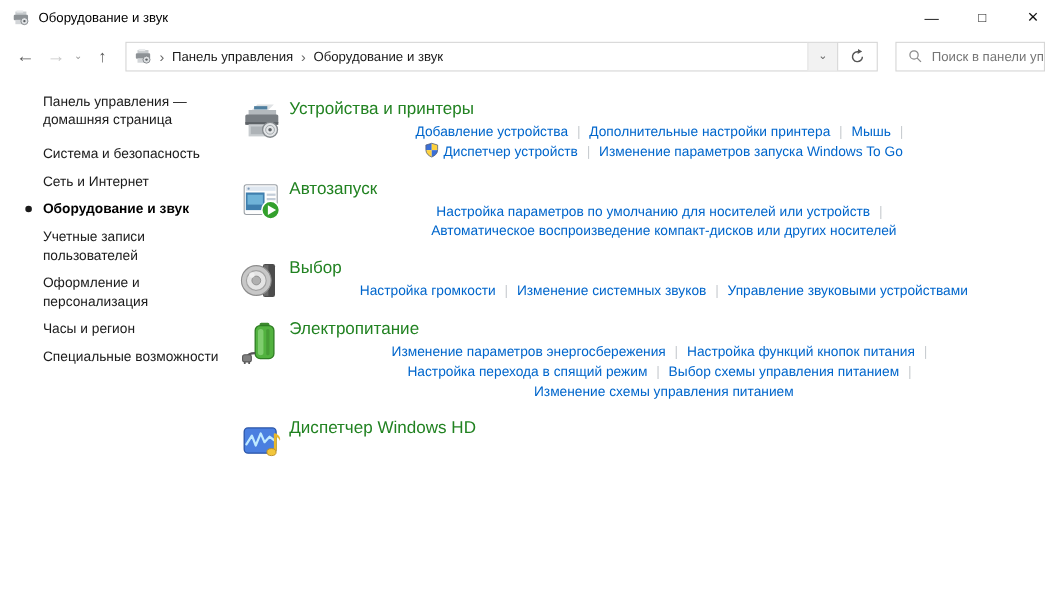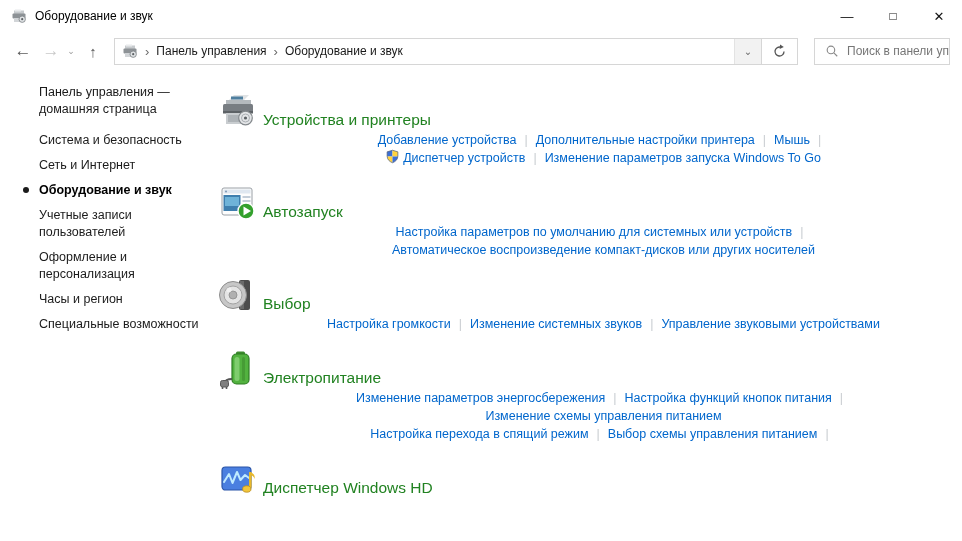--- a/index.html
+++ b/index.html
@@ -79,21 +79,21 @@
   .side-item.current { font-weight: bold; color: #000; }
   .side-bullet {
     position: absolute; left: -16px; top: 5px; width: 6px; height: 6px;
     border-radius: 50%; background: #1b1b1b;
   }
 
   
   .main { position: absolute; left: 218px; top: 90px; width: 726px; }
   .section { display: flex; margin-bottom: 15px; }
   .section-icon { width: 40px; height: 40px; flex: 0 0 40px; margin-right: 5px; margin-top: 1px; }
-  .section-body { flex: 1 1 auto; margin-top: 20px; }
+  .section-body { flex: 1 1 auto; }
   .section-title {
     font-size: 15.5px; font-weight: normal; color: #218221;
     line-height: 19px; margin-bottom: 2px; cursor: default;
   }
   .task-row { line-height: 18px; font-size: 12.5px; white-space: nowrap; text-align: center; }
   .task-link { color: #0066cc; cursor: default; }
   .task-sep { color: #c9cdd1; margin: 0 8px; }
   .shield { display: inline-block; vertical-align: -2px; margin-right: 4px; }
 </style>
 </head>
@@ -222,21 +222,21 @@
           <rect x="7" y="14" width="14" height="9" fill="#6fb3d8"></rect>
           <rect x="24.5" y="13" width="8" height="2" fill="#c3cdd8"></rect>
           <rect x="24.5" y="17" width="8" height="2" fill="#c3cdd8"></rect>
           <rect x="24.5" y="21" width="6" height="2" fill="#c3cdd8"></rect>
           <circle cx="28" cy="28" r="8" fill="#33a02c" stroke="#ffffff" stroke-width="1.4"></circle>
           <polygon points="25.5,23.6 33,28 25.5,32.4" fill="#ffffff"></polygon>
         </svg>
       </span>
       <div class="section-body">
         <div class="section-title">Автозапуск</div>
-        <div class="task-row"><span class="task-link">Настройка параметров по умолчанию для системных или устройств</span><span class="task-sep">|</span></div>
+        <div class="task-row"><span class="task-link">Настройка параметров по умолчанию для носителей или устройств</span><span class="task-sep">|</span></div>
         <div class="task-row"><span class="task-link">Автоматическое воспроизведение компакт-дисков или других носителей</span></div>
       </div>
     </div>
     <div class="section">
       <span class="icon section-icon">
         <svg width="40" height="40" viewBox="0 0 40 40">
           <rect x="21" y="5" width="11" height="30" rx="2" fill="#4c4c4c"></rect>
           <rect x="22" y="6" width="4" height="28" fill="#6a6a6a"></rect>
           <circle cx="15" cy="20" r="13.5" fill="#c7c7c7" stroke="#8c8c8c" stroke-width="1"></circle>
           <circle cx="15" cy="20" r="9" fill="#e4e4e4" stroke="#a3a3a3" stroke-width="1"></circle>
@@ -258,22 +258,22 @@
           <rect x="24" y="8" width="3" height="24" rx="1.5" fill="#3c8a2e" opacity="0.55"></rect>
           <path d="M14 30 C9 30 7 32 6.5 34" fill="none" stroke="#555" stroke-width="2.2"></path>
           <rect x="2.5" y="31.5" width="8" height="6.5" rx="2" fill="#808080" stroke="#5a5a5a"></rect>
           <line x1="4.5" y1="38" x2="4.5" y2="40" stroke="#5a5a5a" stroke-width="1.6"></line>
           <line x1="8.5" y1="38" x2="8.5" y2="40" stroke="#5a5a5a" stroke-width="1.6"></line>
         </svg>
       </span>
       <div class="section-body">
         <div class="section-title">Электропитание</div>
         <div class="task-row"><span class="task-link">Изменение параметров энергосбережения</span><span class="task-sep">|</span><span class="task-link">Настройка функций кнопок питания</span><span class="task-sep">|</span></div>
+        <div class="task-row"><span class="task-link">Настройка перехода в спящий режим</span><span class="task-sep">|</span><span class="task-link">Выбор схемы управления питанием</span><span class="task-sep">|</span></div>
         <div class="task-row"><span class="task-link">Изменение схемы управления питанием</span></div>
-        <div class="task-row"><span class="task-link">Настройка перехода в спящий режим</span><span class="task-sep">|</span><span class="task-link">Выбор схемы управления питанием</span><span class="task-sep">|</span></div>
       </div>
     </div>
     <div class="section">
       <span class="icon section-icon">
         <svg width="40" height="40" viewBox="0 0 40 40">
           <rect x="4" y="8" width="29" height="23" rx="3.5" fill="#4a7fe0" stroke="#2a55a8" stroke-width="1.2"></rect>
           <path d="M6 23 L11 15 L14.5 24 L19 13 L22.5 21 L27 16 L31 19" fill="none" stroke="#bfeaff" stroke-width="2" stroke-linejoin="round" stroke-linecap="round"></path>
           <rect x="31" y="13" width="2.6" height="16" rx="1" fill="#e8b82a"></rect>
           <path d="M31 13 C35 13.5 37.5 16 36.5 20 C36 17.5 34 15.8 31 15.8 Z" fill="#e8b82a"></path>
           <ellipse cx="28.8" cy="30" rx="4.2" ry="3.2" fill="#f2c63c" stroke="#b8891c" stroke-width="0.8"></ellipse>

